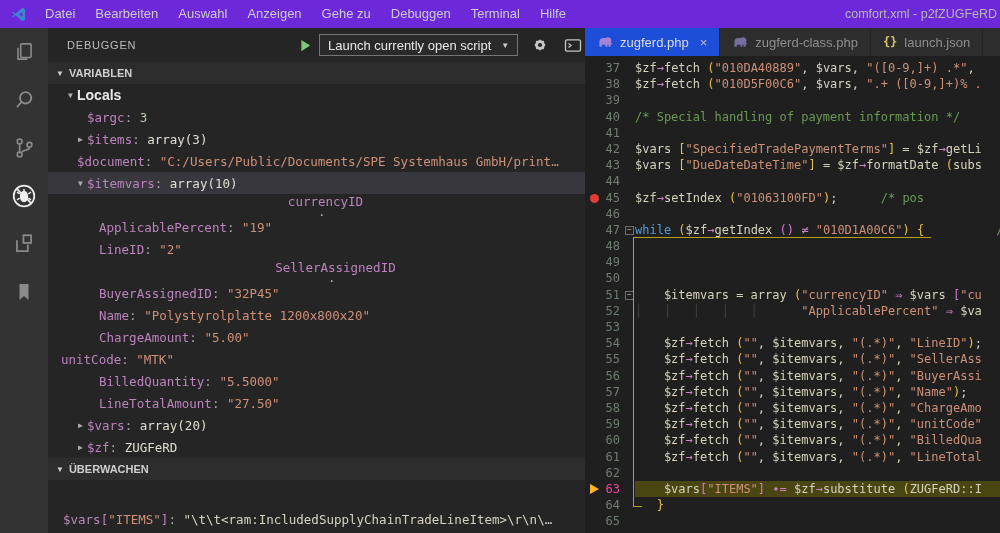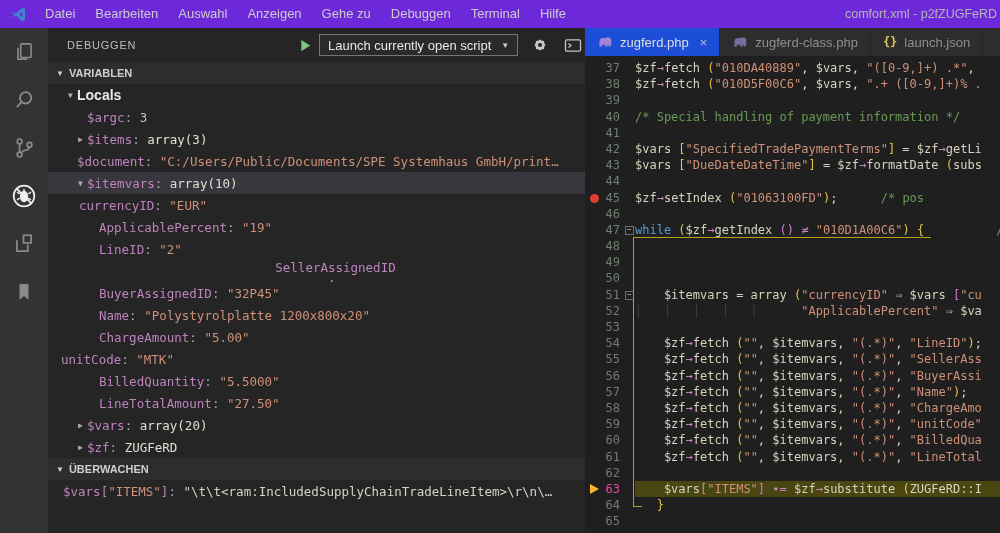--- a/index.html
+++ b/index.html
@@ -180,40 +180,40 @@
   <div class="section-header">
     <span class="sec-arrow">▼</span>
     <span>VARIABLEN</span>
   </div>
   <div id="var-list">
       <div class="var-row" style="padding-left: 16px;"><span class="row-arrow">▼</span><span class="scope-name">Locals</span></div>
       <div class="var-row" style="padding-left: 26px;"><span class="row-arrow"></span><span class="v-name">$argc</span><span class="v-colon">: </span><span class="v-num">3</span></div>
       <div class="var-row" style="padding-left: 26px;"><span class="row-arrow">▶</span><span class="v-name">$items</span><span class="v-colon">: </span><span class="v-obj">array(3)</span></div>
       <div class="var-row" style="padding-left: 16px;"><span class="row-arrow"></span><span class="v-name">$document</span><span class="v-colon">: </span><span class="v-str">"C:/Users/Public/Documents/SPE Systemhaus GmbH/print…</span></div>
       <div class="var-row selected" style="padding-left: 26px;"><span class="row-arrow">▼</span><span class="v-name">$itemvars</span><span class="v-colon">: </span><span class="v-obj">array(10)</span></div>
-      <div class="var-row" style="padding-left: 18px;"><span class="row-arrow"></span><span class="v-name">currencyID</span><span class="v-colon">: </span><span class="v-str">"EUR"</span></div>
+      <div class="var-row" style="padding-left: 18px; flex-direction: column;"><span class="row-arrow"></span><span class="v-name">currencyID</span><span class="v-colon">: </span><span class="v-str">"EUR"</span></div>
       <div class="var-row" style="padding-left: 38px;"><span class="row-arrow"></span><span class="v-name">ApplicablePercent</span><span class="v-colon">: </span><span class="v-str">"19"</span></div>
       <div class="var-row" style="padding-left: 38px;"><span class="row-arrow"></span><span class="v-name">LineID</span><span class="v-colon">: </span><span class="v-str">"2"</span></div>
       <div class="var-row" style="padding-left: 38px; flex-direction: column;"><span class="row-arrow"></span><span class="v-name">SellerAssignedID</span><span class="v-colon">: </span><span class="v-str">"SFK5"</span></div>
       <div class="var-row" style="padding-left: 38px;"><span class="row-arrow"></span><span class="v-name">BuyerAssignedID</span><span class="v-colon">: </span><span class="v-str">"32P45"</span></div>
       <div class="var-row" style="padding-left: 38px;"><span class="row-arrow"></span><span class="v-name">Name</span><span class="v-colon">: </span><span class="v-str">"Polystyrolplatte 1200x800x20"</span></div>
       <div class="var-row" style="padding-left: 38px;"><span class="row-arrow"></span><span class="v-name">ChargeAmount</span><span class="v-colon">: </span><span class="v-str">"5.00"</span></div>
       <div class="var-row" style=""><span class="row-arrow"></span><span class="v-name">unitCode</span><span class="v-colon">: </span><span class="v-str">"MTK"</span></div>
       <div class="var-row" style="padding-left: 38px;"><span class="row-arrow"></span><span class="v-name">BilledQuantity</span><span class="v-colon">: </span><span class="v-str">"5.5000"</span></div>
       <div class="var-row" style="padding-left: 38px;"><span class="row-arrow"></span><span class="v-name">LineTotalAmount</span><span class="v-colon">: </span><span class="v-str">"27.50"</span></div>
       <div class="var-row" style="padding-left: 26px;"><span class="row-arrow">▶</span><span class="v-name">$vars</span><span class="v-colon">: </span><span class="v-obj">array(20)</span></div>
       <div class="var-row" style="padding-left: 26px;"><span class="row-arrow">▶</span><span class="v-name">$zf</span><span class="v-colon">: </span><span class="v-obj">ZUGFeRD</span></div>
     </div>
 
   <div class="section-header">
     <span class="sec-arrow">▼</span>
     <span>ÜBERWACHEN</span>
   </div>
   <div id="watch-list">
-      <div class="var-row" style="padding-left: 15px;"><span class="tk-n">$vars[</span><span class="tk-s">"ITEMS"</span><span class="tk-n">]</span><span class="tk-p">: </span><span class="tk-w">"\t\t&lt;ram:IncludedSupplyChainTradeLineItem&gt;\r\n\…</span></div>
+      <div class="var-row" style="padding-left: 15px; margin-top: 28px;"><span class="tk-n">$vars[</span><span class="tk-s">"ITEMS"</span><span class="tk-n">]</span><span class="tk-p">: </span><span class="tk-w">"\t\t&lt;ram:IncludedSupplyChainTradeLineItem&gt;\r\n\…</span></div>
     </div>
 </div>
 
 <div class="editor">
   <div class="tab-bar" id="tab-bar">
       <div class="tab active">
         <span style="display: flex;">
           <svg viewBox="0 0 20 14" width="16" height="12">
             <path fill="#a584d6" d="M3 13 L3 7 Q3 2 8 2 L11 2 Q13 0.5 15.5 1.5 Q18.5 2.8 18 6 L17.5 8 Q19 8.5 18.5 10 L17 10 L17 13 L14.5 13 L14.5 10.5 L13 10.5 L13 13 L10.5 13 L10.5 10.5 L6 10.5 L6 13 Z"></path>
           </svg>

